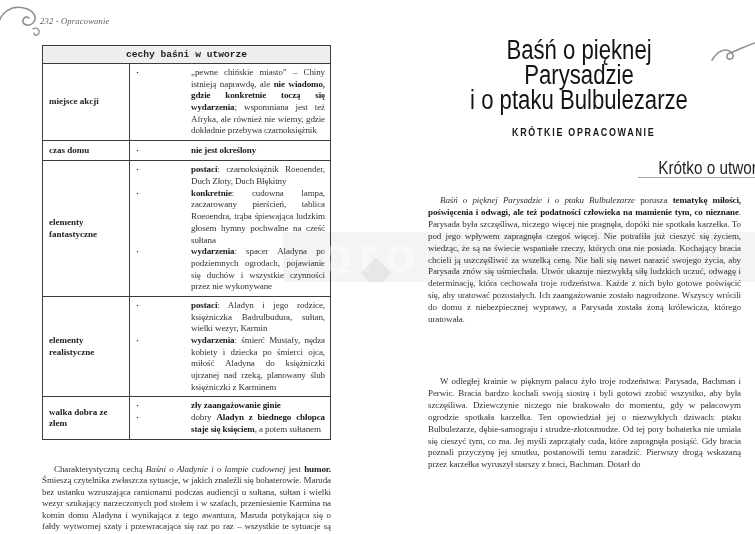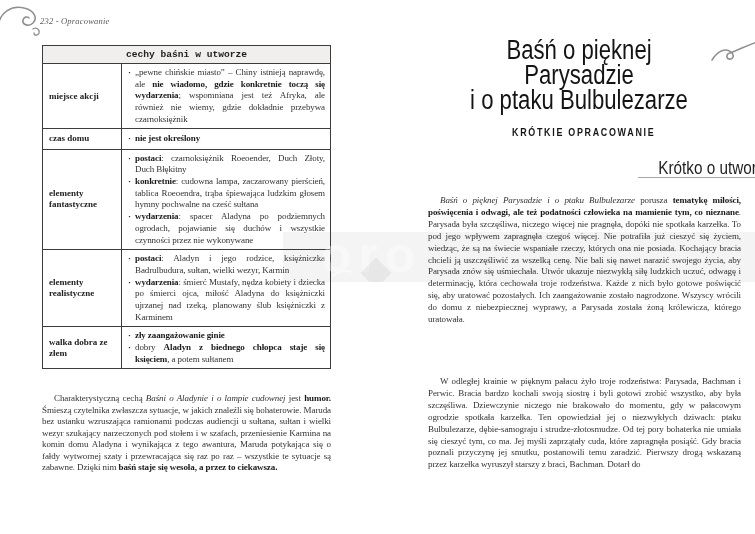--- a/index.html
+++ b/index.html
@@ -22,26 +22,26 @@
   .ornament-tl{position:absolute;left:0px;top:2px;width:42px;height:38px;}
   .left-col{position:absolute;left:42px;top:45px;width:289px;}
   table.features{border-collapse:collapse;width:100%;}
   .features th,.features td{border:1px solid var(--c-table_border,#3c3c3c);}
   .features th{
     font-size:9.6px;font-weight:bold;padding:3px 4px;
     background:var(--c-table_header_bg,#f0efed);color:#222;font-family:Liberation Mono, monospace;
   }
   .label-cell{
     width:64px;font-weight:bold;font-size:9px;line-height:1.25;
-    padding:4px 8px 4px 6px;vertical-align:middle;color:#222;
+    padding:4px 16px 4px 6px;vertical-align:middle;color:#222;
   }
   .content-cell{font-size:9px;line-height:1.3;padding:3px 5px 3px 6px;vertical-align:middle;}
   .bullet-item{display:flex;}
   .bullet{width:7px;flex:none;font-weight:bold;}
-  .bullet-text{flex:1;text-align:justify;letter-spacing:-0.1px;}
+  .bullet-text{flex:1;text-align:justify;letter-spacing:-0.1px;margin-left:48px;}
   .b{font-weight:bold;color:var(--c-bold_text,#1a1a1a);}
   .i{font-style:italic;}
   .left-paragraph{
     margin-top:24px;font-size:9px;line-height:11.5px;
     text-align:justify;text-indent:12px;letter-spacing:-0.1px;
   }
 
   
   .page-title{
     position:absolute;left:36px;top:38px;width:286px;text-align:center;

